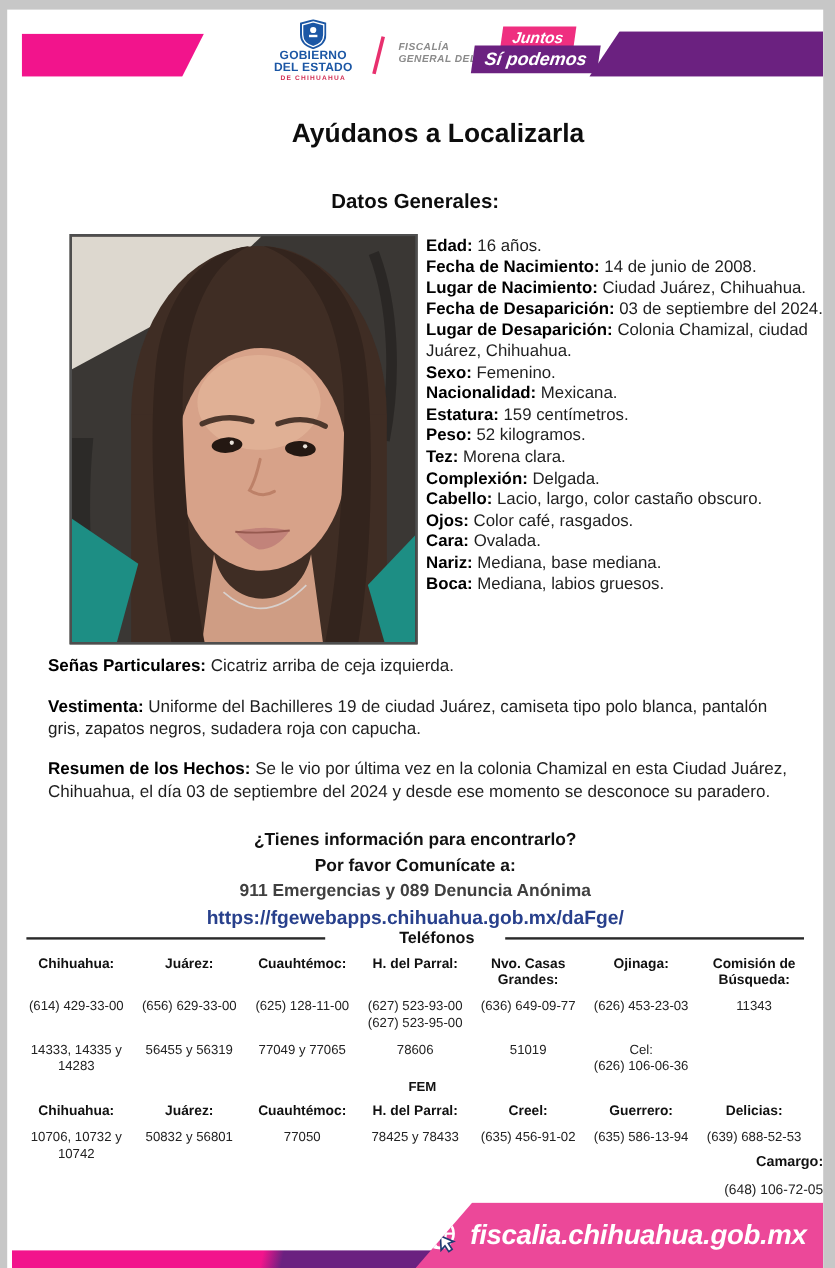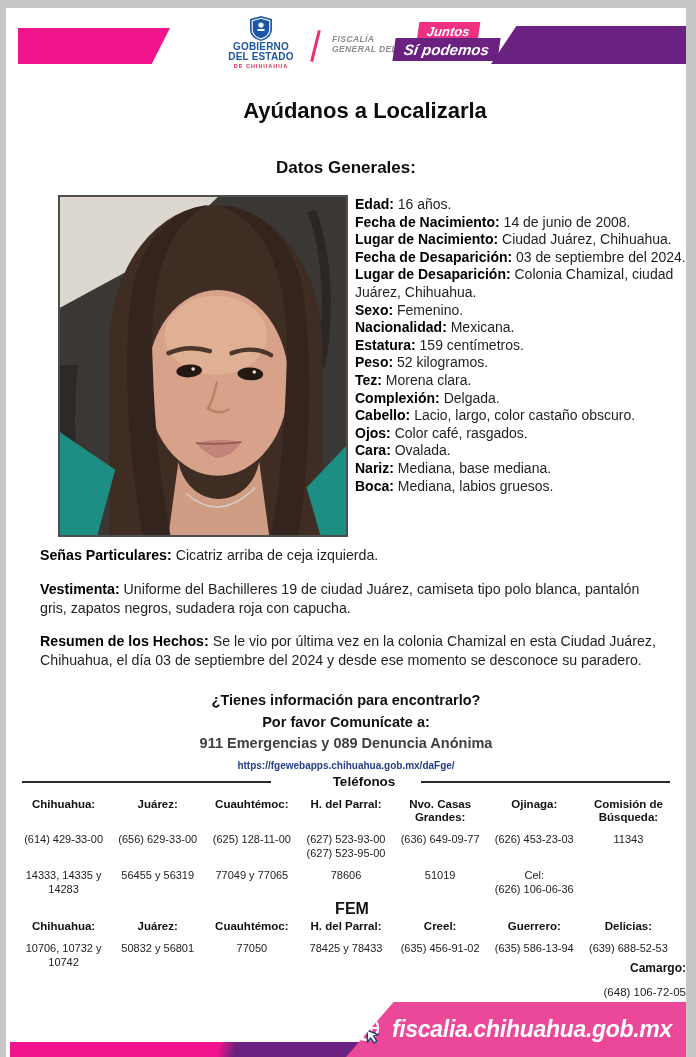--- a/index.html
+++ b/index.html
@@ -42,33 +42,33 @@
   .para b { color:#000; }
   .para-senas { top:538px; }
   .para-vestimenta { top:572px; }
   .para-resumen { top:624px; }
 
   
   .contact { position:absolute; top:682px; left:0; width:100%; text-align:center; }
   .contact div { line-height:21.5px; }
   .contact-question, .contact-instruction { font-size:14.5px; font-weight:bold; color:#111; }
   .contact-emergency { font-size:14.5px; font-weight:bold; color:#404040; }
-  .contact-url { font-size:10px; font-weight:bold; color:#28408c; }
+  .contact-url { font-size:16px; font-weight:bold; color:#28408c; }
 
   
   .tel-title-row { position:absolute; top:766px; left:16px; width:648px; display:flex; align-items:center; gap:26px; }
   .tel-title-row .rule { flex:1; height:2px; background:#2a2a2a; }
   .tel-title { font-size:13.5px; font-weight:bold; color:#111;margin-left:36px; }
   .grid7 { position:absolute; left:12px; width:656px; display:grid; grid-template-columns:repeat(7,1fr);
            column-gap:3px; row-gap:9px; text-align:center; }
   .tel-grid { top:790px; }
   .fem-grid { top:912px; }
   .grid7 .th { font-size:11.5px; font-weight:bold; color:#111; line-height:13px; align-self:start; }
   .grid7 .td { font-size:11px; color:#222; line-height:13.5px; align-self:start; }
-  .fem-title { position:absolute; top:892px; left:0; width:100%; text-align:center; font-size:16px; font-weight:bold; color:#111;padding-left:12px; }
+  .fem-title { position:absolute; top:892px; left:0; width:100%; text-align:center; font-size:11px; font-weight:bold; color:#111;padding-left:12px; }
   .camargo { position:absolute; top:953px; left:0; width:100%; text-align:right; }
   .camargo .th { font-size:12px; font-weight:bold; color:#111; line-height:14px; }
   .camargo .td { font-size:11.5px; color:#222; margin-top:11px; }
 
   
   .bottom-strip { position:absolute; bottom:0; left:4px; width:550px; height:15px;
                   background:linear-gradient(102deg, #f2148c 0px, #f2148c 205px, #6b2180 222px, #6b2180 100%); }
   .footer-banner { position:absolute; bottom:0; right:0; width:340px; height:55px; background:#ec4899;
                    clip-path:polygon(14% 0,100% 0,100% 100%,0 100%);
                    display:flex; align-items:center; justify-content:flex-end; gap:8px; padding-right:14px; }

